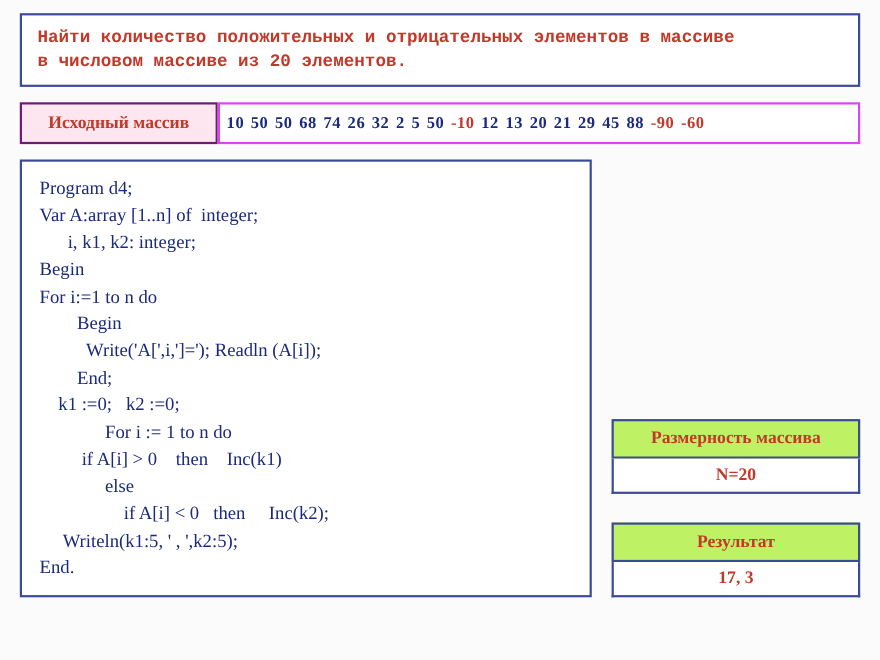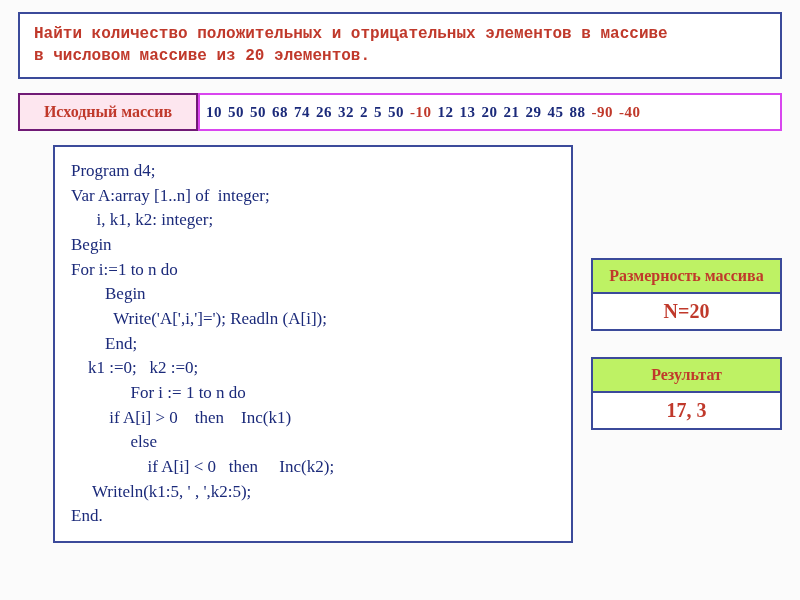--- a/index.html
+++ b/index.html
@@ -54,22 +54,21 @@
       font-weight: bold;
       letter-spacing: 0.5px;
       gap: 6px;
       flex-wrap: nowrap;
     }
     .array-values span { color: #1b2a7a; }
     .array-values .neg { color: #c0392b; }
     .main-row {
       display: flex;
       gap: 18px;
-      align-items: center;
-      margin-left: 35px;
+      align-items: flex-end;
     }
     .code-box {
       border: 2px solid #3b4a9a;
       background: #fff;
       padding: 12px 16px;
       width: 520px;
       color: #1b2a7a;
       font-size: 17px;
       line-height: 1.45;
       font-family: "Times New Roman", serif;
@@ -95,21 +94,21 @@
       padding: 6px 10px;
       text-align: center;
       line-height: 1.25;
     }
     .side-value {
       border: 2px solid #3b4a9a;
       border-top: none;
       background: #fff;
       color: #c0392b;
       font-weight: bold;
-      font-size: 20px;
+      font-size: 16px;
       text-align: center;
       padding: 6px 10px;
     }
   </style>
 </head>
 <body>
 
 <div class="task-box">
   <div class="task-text">Найти количество положительных и отрицательных элементов в массиве</div>
   <div class="task-text">в числовом массиве из 20 элементов.</div>
@@ -130,21 +129,21 @@
       <span>50</span>
       <span class="neg">-10</span>
       <span>12</span>
       <span>13</span>
       <span>20</span>
       <span>21</span>
       <span>29</span>
       <span>45</span>
       <span>88</span>
       <span class="neg">-90</span>
-      <span class="neg">-40</span>
+      <span class="neg">-60</span>
     </div>
 </div>
 
 <div class="main-row">
   <div class="code-box">
     <div class="line">Program d4;</div>
     <div class="line">Var A:array [1..n] of  integer;</div>
     <div class="line">      i, k1, k2: integer;</div>
     <div class="line">Begin</div>
     <div class="line">For i:=1 to n do</div>

